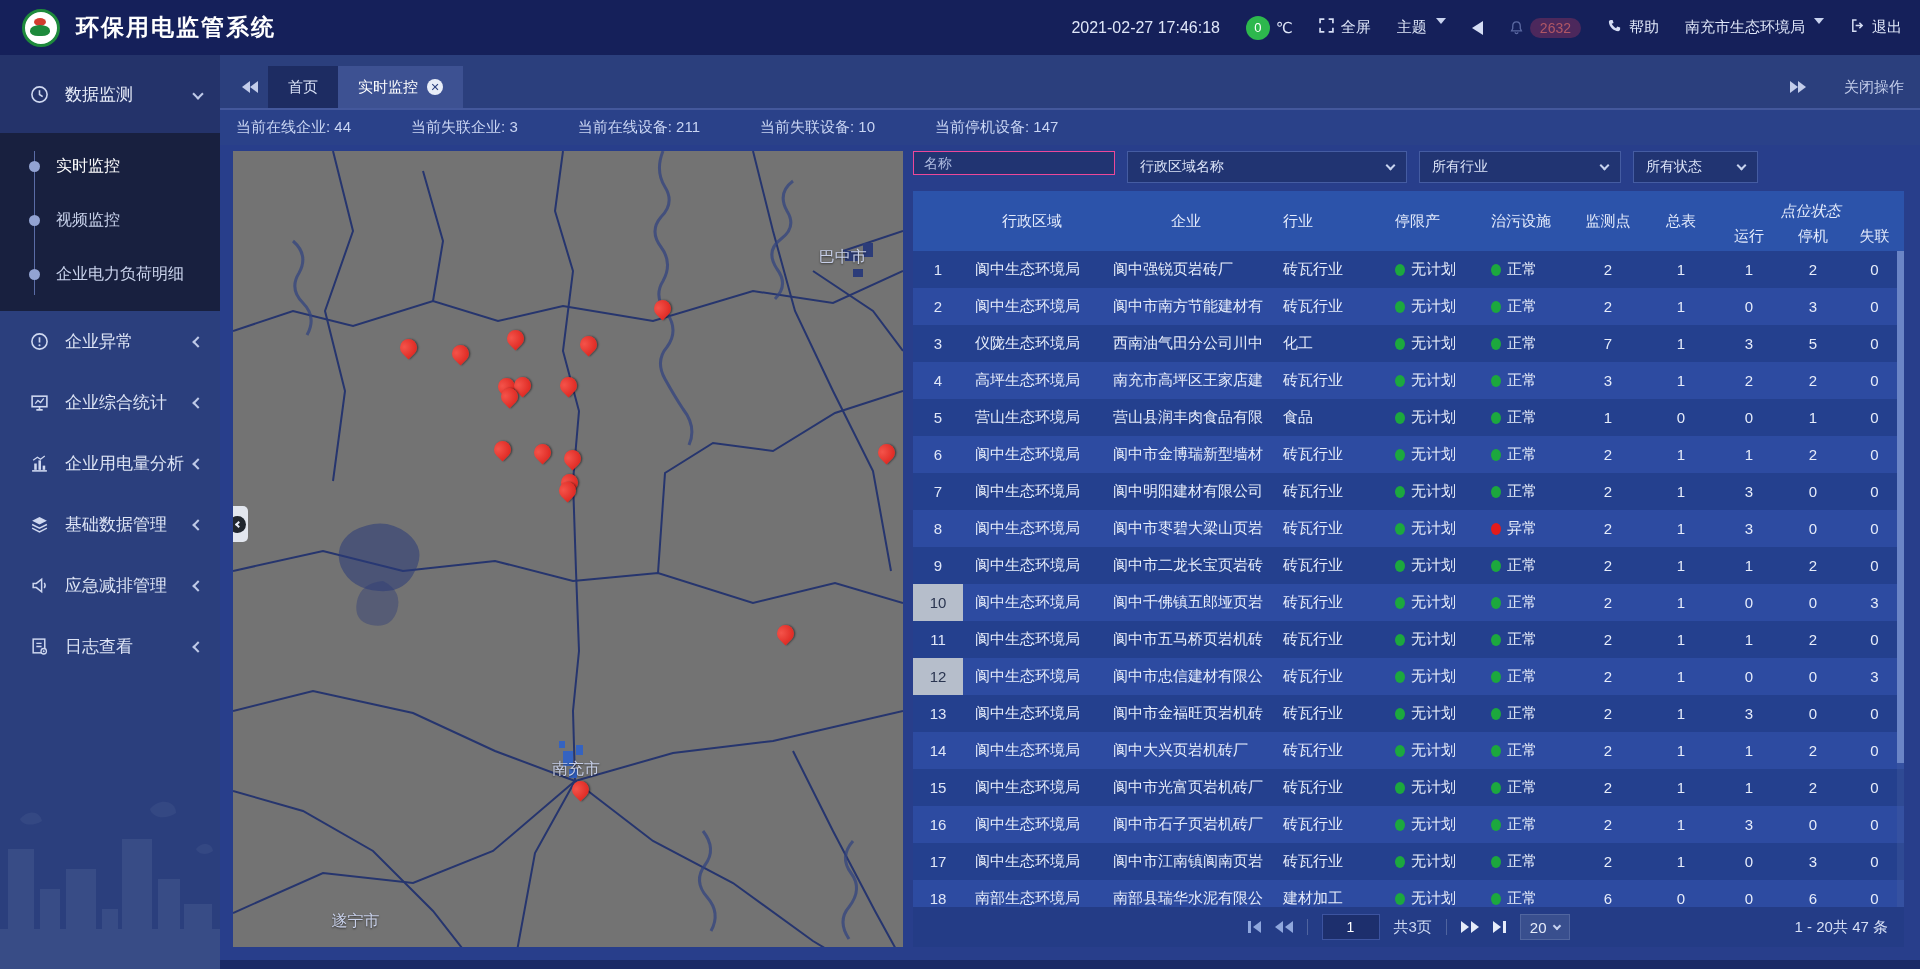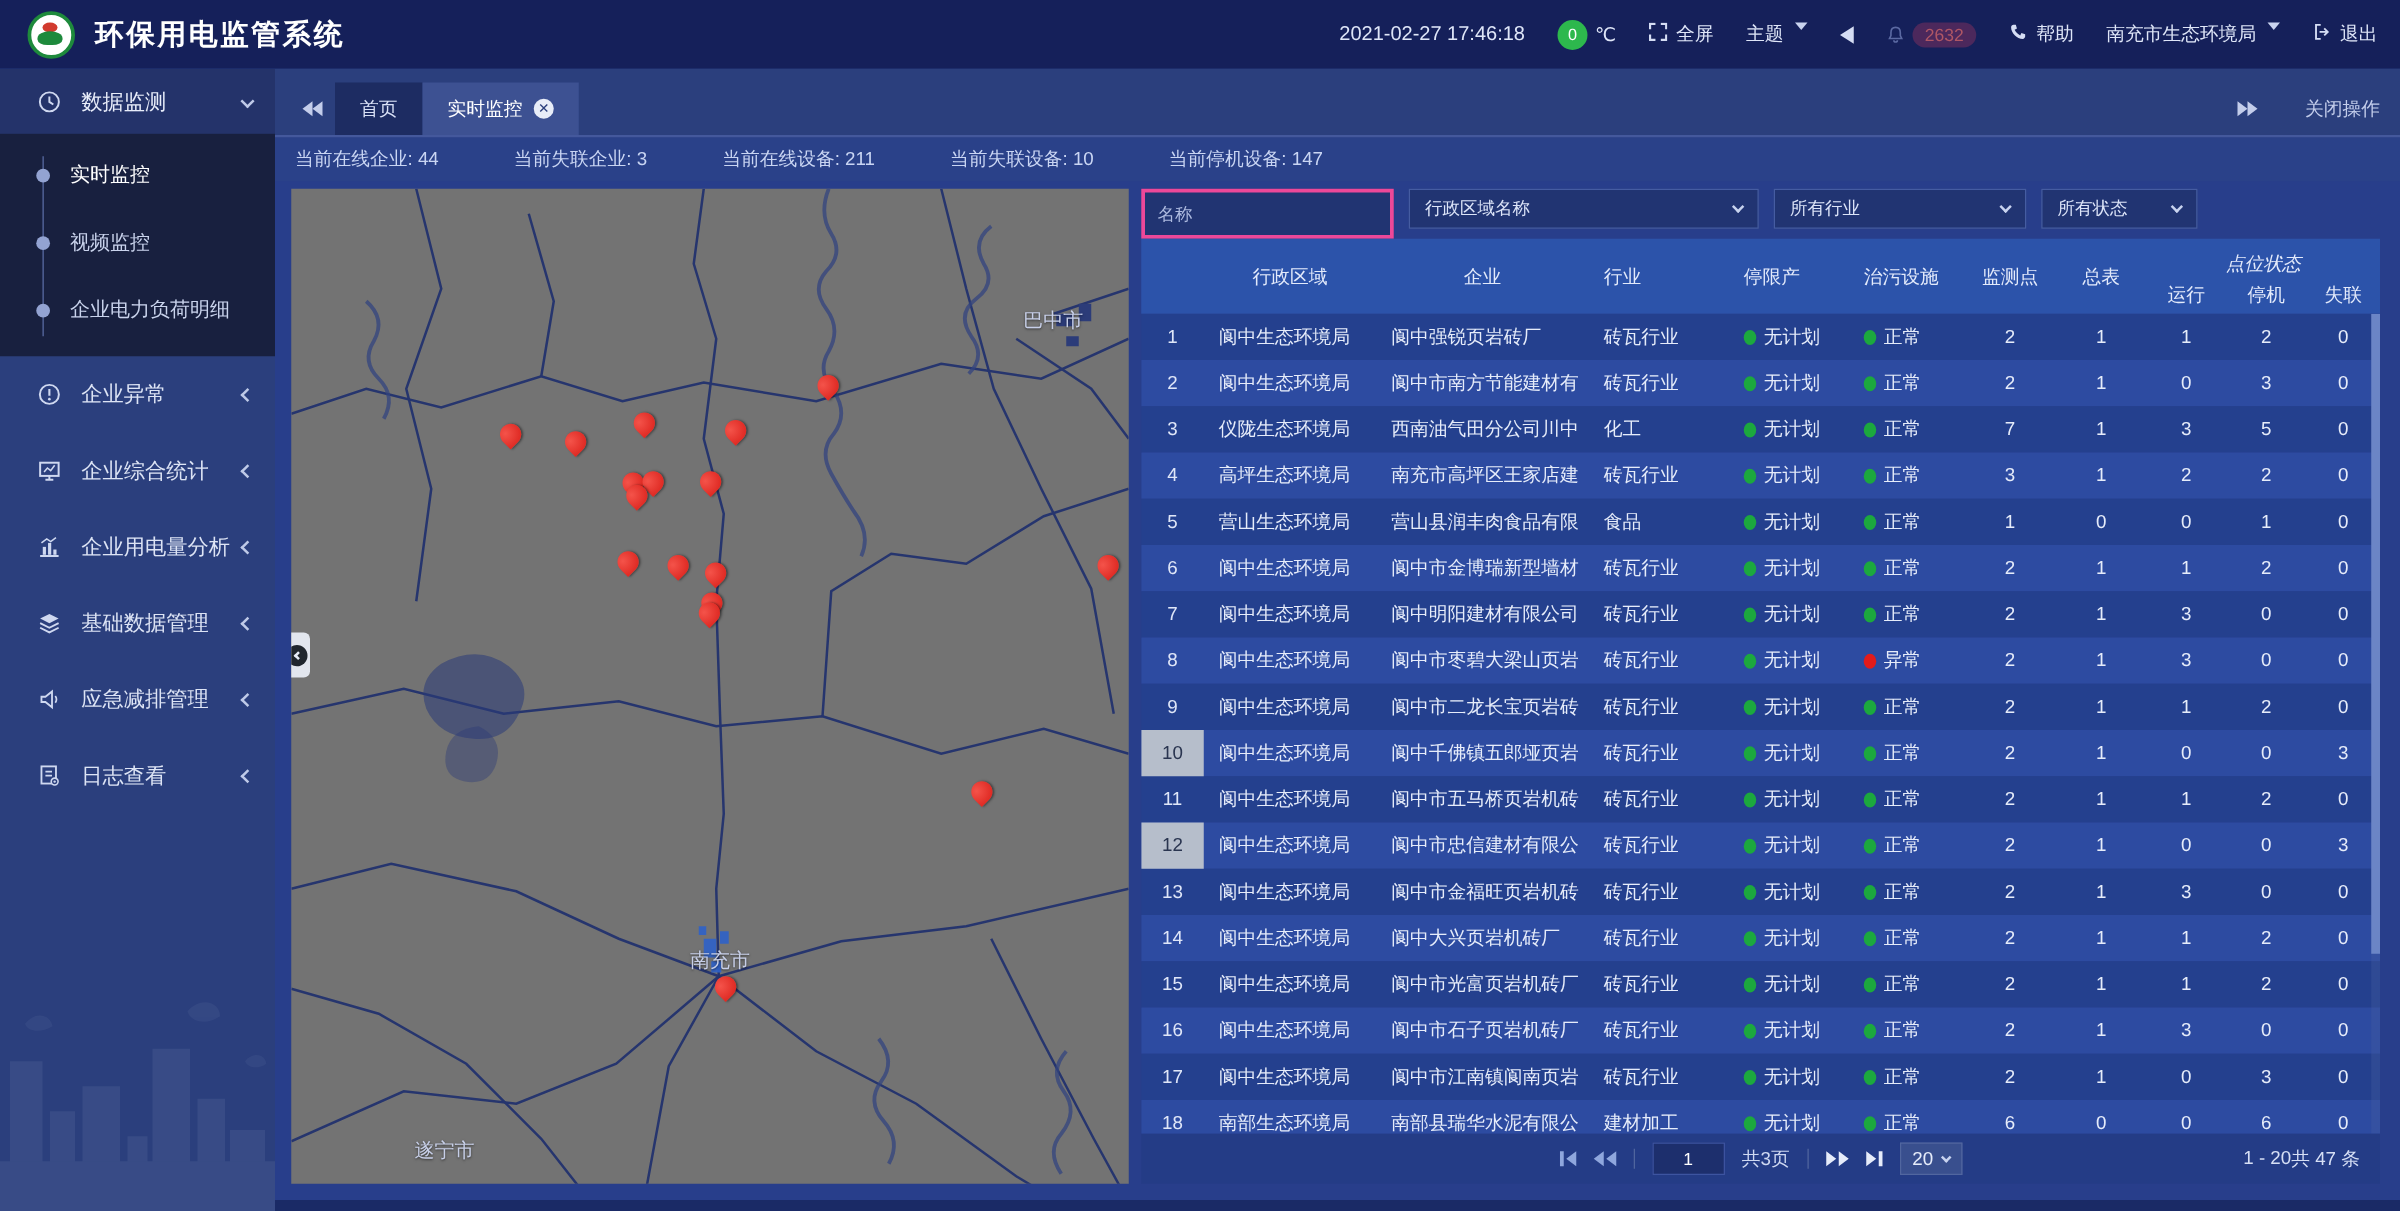--- a/index.html
+++ b/index.html
@@ -22,21 +22,21 @@
   .speaker { width:0; height:0; border-top:7px solid transparent; border-bottom:7px solid transparent; border-right:11px solid #D5DDF4; }
   .bell-wrap { display:flex; align-items:center; gap:6px; opacity:.95; }
   .bell svg { display:block; }
   .badge-pill { background:rgba(150,50,95,.45); color:#B85A66; border-radius:10px; padding:2px 10px; font-size:14px; }
 
   
   .main-row { flex:1; display:flex; min-height:0; }
 
   
   .sidebar { width:220px; flex:0 0 220px; background:#2B3F7D; position:relative; overflow:hidden; }
-  .menu-top { height:52px; display:flex; align-items:center; padding:0 18px 0 30px; background:#24336A; cursor:pointer; font-size:17px; color:#E8EDFA; }
+  .menu-top { height:78px; display:flex; align-items:center; padding:0 18px 0 30px; background:#24336A; cursor:pointer; font-size:17px; color:#E8EDFA; }
   .menu-top .mi { margin-right:16px; }
   .submenu { background:#18203F; position:relative; padding:6px 0 10px 0; }
   .submenu::before { content:""; position:absolute; left:34px; top:18px; bottom:16px; width:1px; background:#5A6CA6; }
   .sub-item { height:54px; display:flex; align-items:center; padding-left:56px; position:relative; font-size:16px; color:#C9D3EC; cursor:pointer; }
   .sub-item .dot-node { position:absolute; left:29px; width:11px; height:11px; border-radius:50%; background:#93A3D2; }
   .sub-item.active { color:#FFFFFF; }
   .menu-item { height:61px; display:flex; align-items:center; padding:0 18px 0 30px; font-size:17px; color:#DDE4F5; cursor:pointer; }
   .menu-item .mi { margin-right:16px; }
   .chev { display:inline-block; width:8px; height:8px; border-right:2px solid #BFCAE8; border-bottom:2px solid #BFCAE8; }
   .chev.down { transform:rotate(45deg); margin-left:auto; }
@@ -70,21 +70,21 @@
   .map-label { position:absolute; font-size:16px; color:#C7CFE8; transform:translate(-50%,-50%); text-shadow:0 1px 2px rgba(0,0,0,.6); }
   .marker { position:absolute; width:18px; height:24px; transform:translate(-50%,-100%); }
   .pin { width:17px; height:17px; background:radial-gradient(circle at 35% 30%, #F4534A, #D91E18); border-radius:50% 50% 50% 0; transform:rotate(-45deg); margin:2px auto 0; box-shadow:1px 1px 2px rgba(0,0,0,.45); }
   .collapse-btn { position:absolute; left:-7px; top:355px; width:22px; height:36px; background:#E2E6EE; border-radius:0 5px 5px 0; display:flex; align-items:center; justify-content:center; cursor:pointer; z-index:5; }
   .collapse-btn .circ { width:17px; height:17px; border-radius:50%; background:#20262E; color:#E8EDF8; display:flex; align-items:center; justify-content:center; }
   .collapse-btn .chev { width:5px; height:5px; border-color:#E8EDF8; transform:rotate(135deg); margin-left:2px; }
 
   
   .panel { flex:1; display:flex; flex-direction:column; min-width:0; }
   .filters { height:32px; flex:0 0 32px; display:flex; gap:12px; margin-bottom:8px; }
-  .f-input { width:202px; height:40px; background:#213472; border:3px solid #ec4899; color:#DCE4F8; font-size:14px; padding:0 10px; outline:none; font-family:inherit; }
+  .f-input { width:202px; height:24px; background:#213472; border:1px solid #ec4899; color:#DCE4F8; font-size:14px; padding:0 10px; outline:none; font-family:inherit; }
   .f-input::placeholder { color:#AEBBE0; }
   .f-select { height:32px; background:#213472; border:1px solid #455CA2; display:flex; align-items:center; justify-content:space-between; padding:0 12px; font-size:14px; color:#DCE4F8; cursor:pointer; }
   .f-select .chev { width:7px; height:7px; border-color:#C8D3EF; transform:rotate(45deg); margin-top:-3px; }
   .w-region { width:280px; } .w-industry { width:202px; } .w-status { width:125px; }
 
   .tgrid { display:grid; grid-template-columns:50px 138px 170px 112px 96px 92px 74px 72px 64px 64px 1fr; }
   .thead { background:#2C53AA; height:60px; flex:0 0 60px; font-size:15px; color:#E3EAFB; position:relative; }
   .th { display:flex; align-items:center; }
   .th.span2 { grid-row:1 / span 2; }
   .th.c { justify-content:center; }

